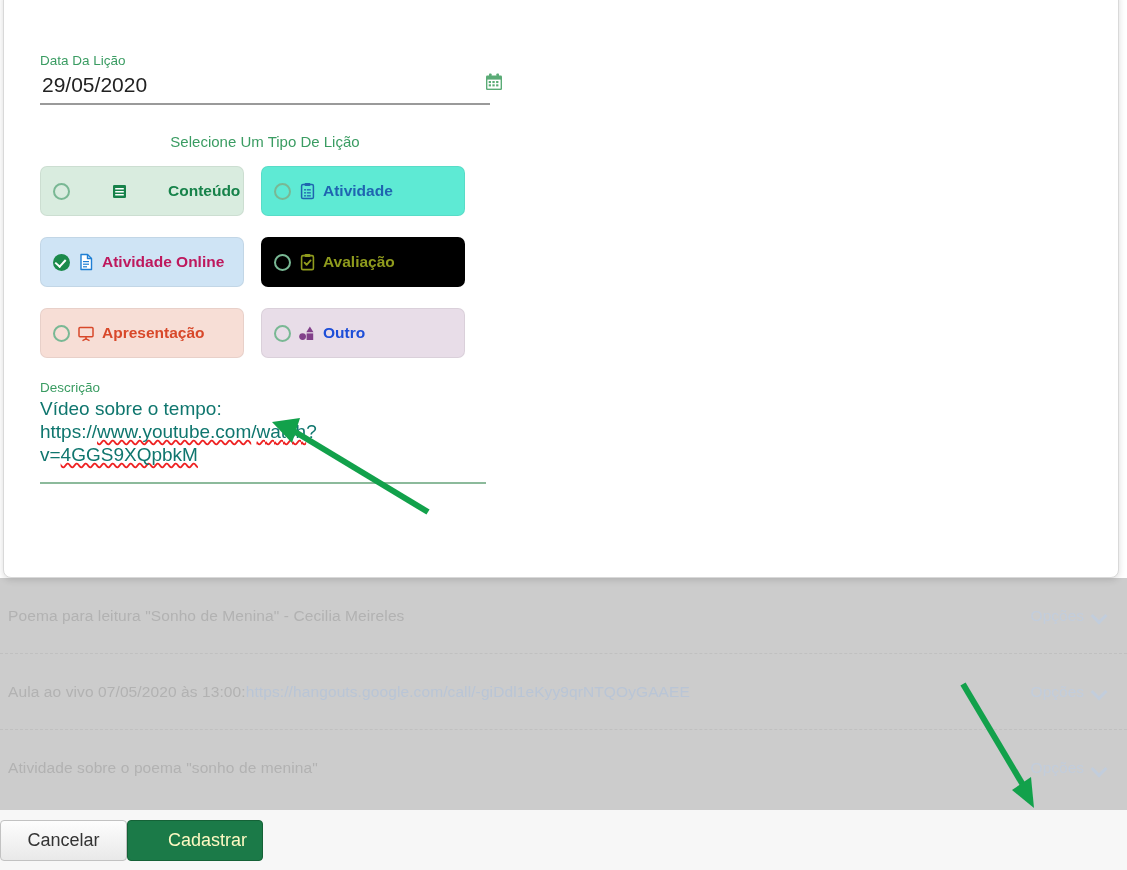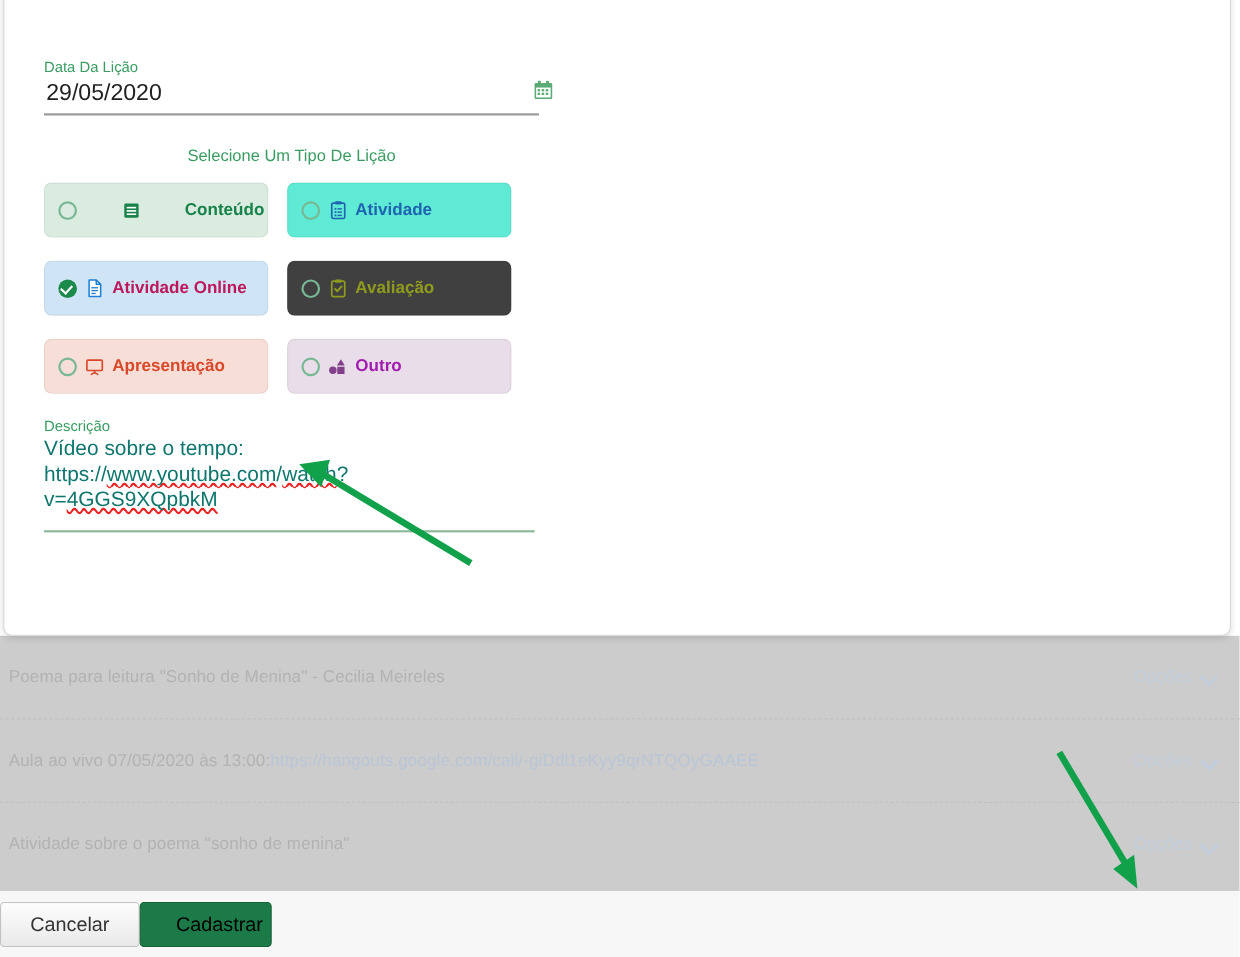--- a/index.html
+++ b/index.html
@@ -107,25 +107,25 @@
 
   .btn-cancel {
     width: 127px;
     height: 41px;
     background: linear-gradient(#fdfdfd, #e9e9e9);
     border: 1px solid #c2c2c2;
     color: #333333;
   }
 
   .btn-submit {
-    width: 120px;
+    width: 136px;
     height: 41px;
     background: #1b7a48;
     border: 1px solid #156237;
-    color: #000000;
+    color: #fef9c3;
     padding-left: 25px;
   }
 
   
   .modal {
     position: absolute;
     left: 3px;
     top: -8px;
     width: 1116px;
     height: 586px;
@@ -239,30 +239,30 @@
   .type-label {
     font-size: 15.5px;
     font-weight: bold;
     white-space: nowrap;
   }
 
   
   .c-conteudo   { background: #d9ecdf; gap: 40px; }
   .c-atividade  { background: #5eead4; }
   .c-online     { background: #cfe4f5; }
-  .c-avaliacao  { background: #404040; }
+  .c-avaliacao  { background: #000000; }
   .c-apresent   { background: #f7ded6; }
   .c-outro      { background: #e8dde8; }
 
   .t-conteudo  { color: #17824a; }
   .t-atividade { color: #1f64b0; }
   .t-online    { color: #be185d; }
   .t-avaliacao { color: #8f9b1d; }
   .t-apresent  { color: #d8482a; }
-  .t-outro     { color: #a21caf; }
+  .t-outro     { color: #1d4ed8; }
 
   
   .desc-block { margin-top: 22px; width: 450px; }
 
   .desc-label {
     font-size: 13.5px;
     color: #3a9c62;
     margin-bottom: 2px;
   }
 

